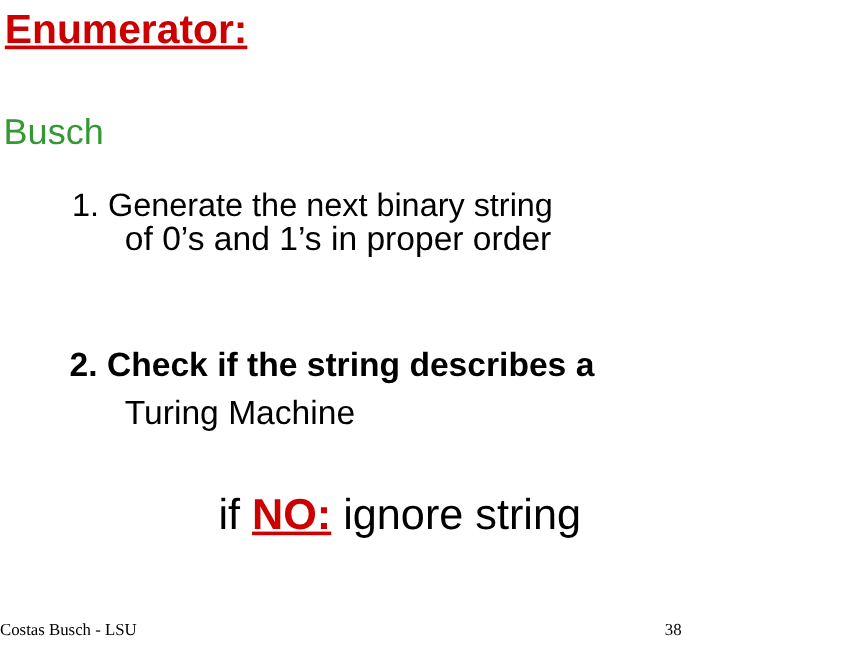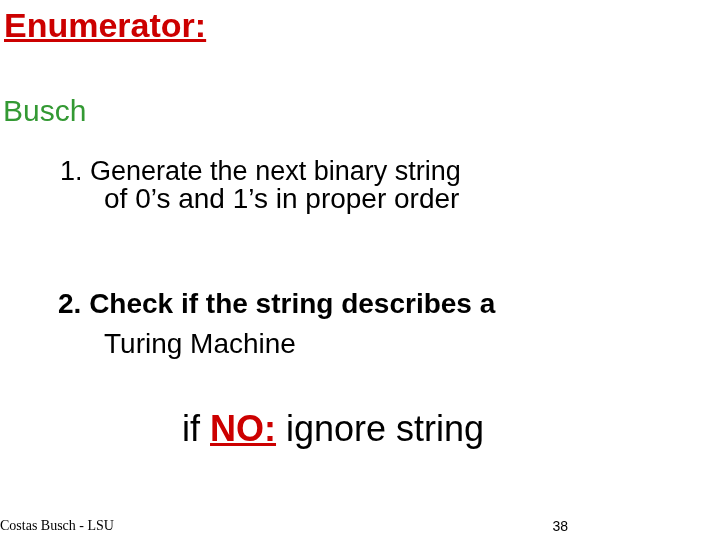--- a/index.html
+++ b/index.html
@@ -94,21 +94,21 @@
     width: 720px;
     text-align: left;
     font-family: "Times New Roman", serif;
     font-size: 14px;
     color: #000;
   }
   .footer-page {
     position: absolute;
     bottom: 6px;
     right: 8px;
-    font-family: Liberation Sans, sans-serif;
+    font-family: Liberation Serif, serif;
     font-size: 14px;
     color: #000;
   }
 </style>
 </head>
 <body>
 
 <div class="slide">
 
   <div class="title">Enumerator:</div>

